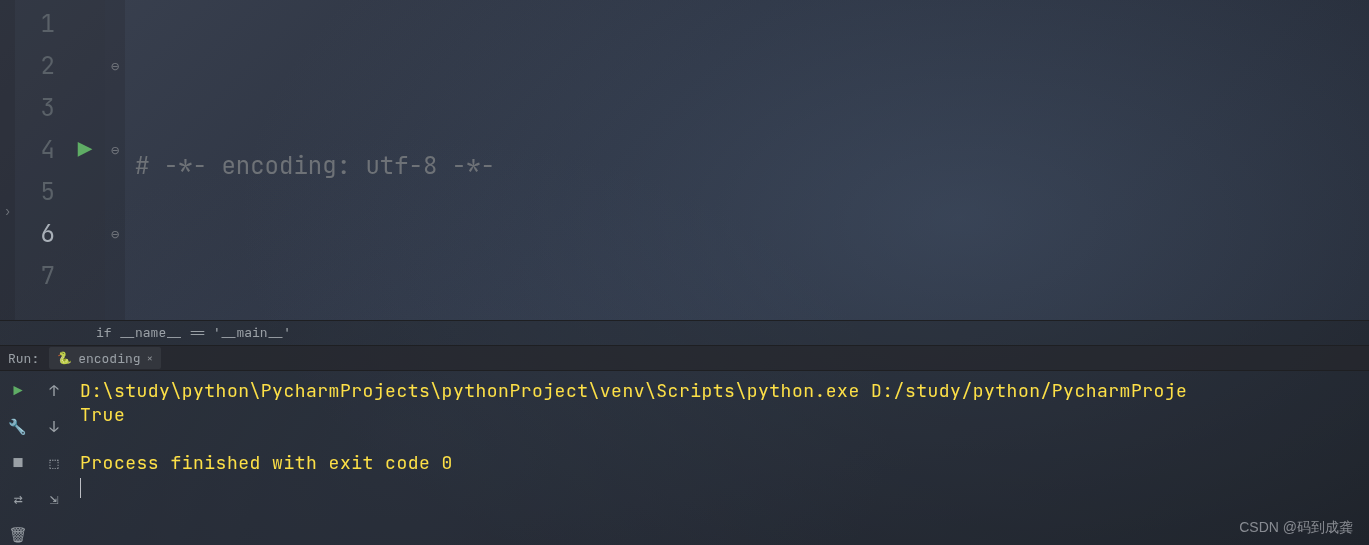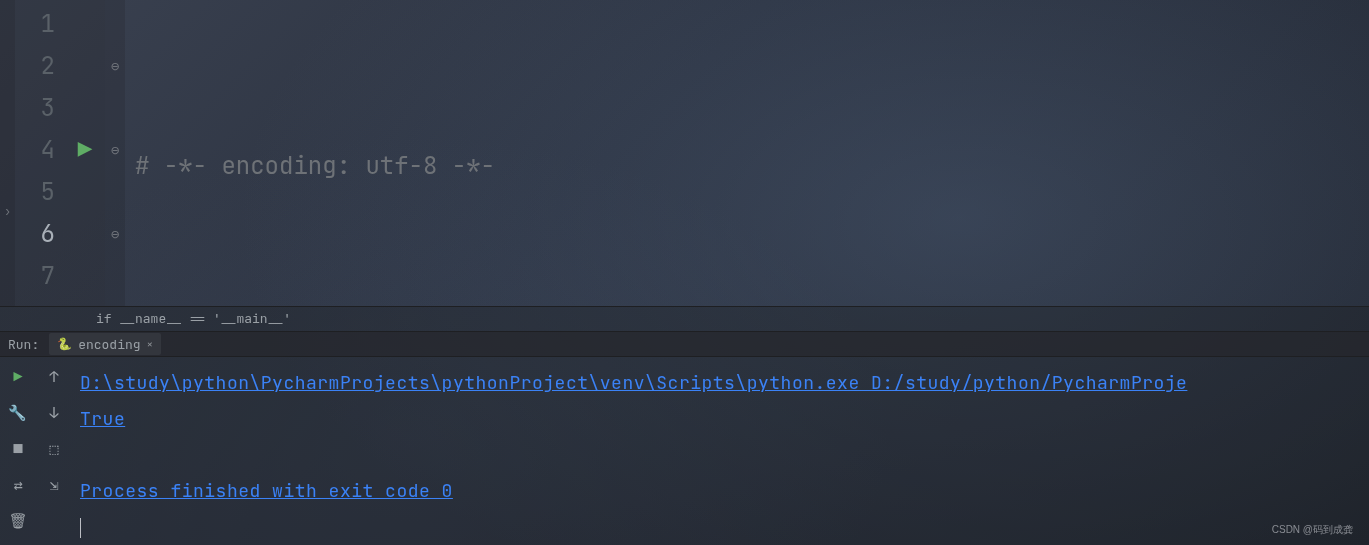--- a/index.html
+++ b/index.html
@@ -29,23 +29,23 @@
   .breadcrumb{height:24px;padding-left:96px;font-size:13px;color:#9aa0a6;background:rgba(30,31,34,.35);line-height:24px;}
   .run-header{height:26px;display:flex;align-items:center;background:rgba(36,38,42,.8);border-top:1px solid #1e1f22;border-bottom:1px solid #1e1f22;padding-left:8px;font-size:13px;color:#9aa0a6;}
   .run-header .lbl{margin-right:10px;}
   .run-tab{display:flex;align-items:center;gap:6px;background:rgba(60,63,70,.6);height:22px;padding:0 8px;border-radius:2px;}
   .run-tab .pyicon{color:#4b8bbe;font-size:12px;}
   .run-tab .x{color:#8e9297;font-size:11px;cursor:pointer;}
   .console-area{flex:0 0 146px;display:flex;background:rgba(30,31,34,.35);}
   .console-gutter1{width:36px;display:flex;flex-direction:column;align-items:center;gap:16px;padding-top:10px;color:#9aa0a6;font-size:15px;}
   .console-gutter1 .runico{color:#5fad65;}
   .console-gutter2{width:36px;display:flex;flex-direction:column;align-items:center;gap:16px;padding-top:10px;color:#9aa0a6;font-size:15px;}
-  .console-out{flex:1;padding:8px 0 0 8px;font-size:18px;line-height:36px;color:#3b82f6;white-space:pre;letter-spacing:.5px;overflow:hidden;text-decoration:underline;}
+  .console-out{flex:1;padding:8px 0 0 8px;font-size:18px;line-height:24px;color:#fde047;white-space:pre;letter-spacing:.5px;overflow:hidden;}
   .caret{display:inline-block;width:1px;height:20px;background:#bcbec4;vertical-align:middle;}
-  .watermark{position:fixed;right:16px;bottom:8px;color:rgba(220,222,228,.55);font-size:10px;font-family:sans-serif;margin-top:20px;}
+  .watermark{position:fixed;right:16px;bottom:8px;color:rgba(220,222,228,.55);font-size:14px;font-family:sans-serif;margin-top:20px;}
   .line-numbers .cur{color:#a9b0b8;}
 </style>
 </head>
 <body>
 
 <div class="root">
   <div class="editor-area">
     <div class="left-gutter">
       <span class="chev">›</span>
     </div>

